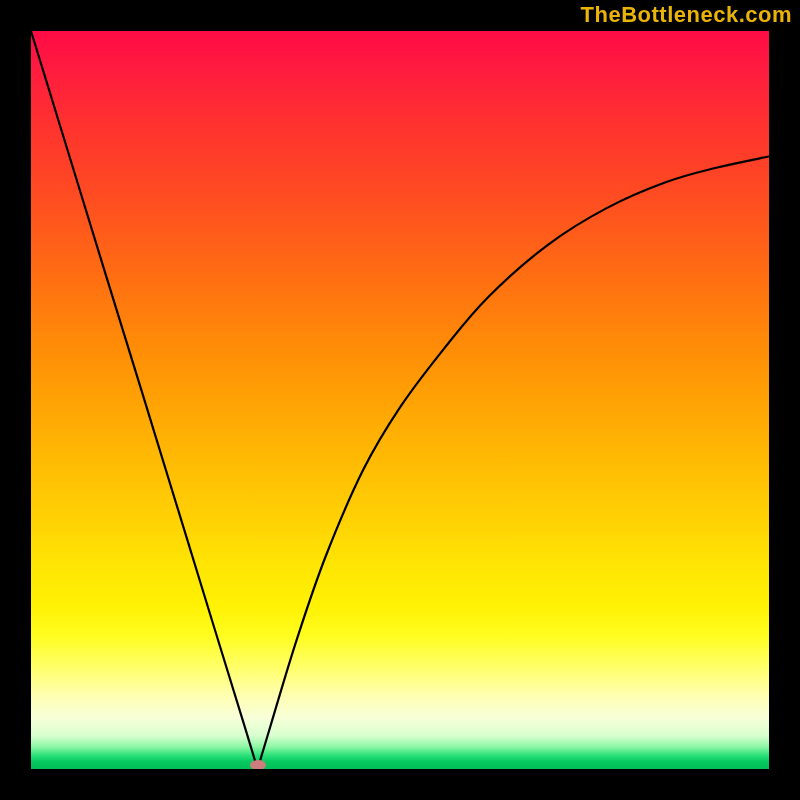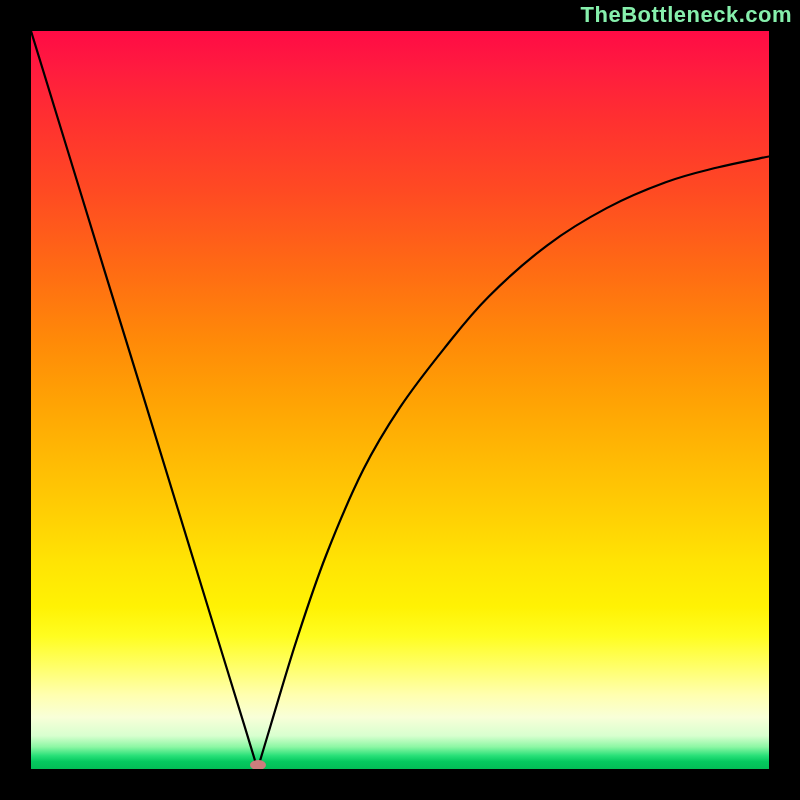--- a/index.html
+++ b/index.html
@@ -14,21 +14,21 @@
   .frame {
     position: relative;
     width: 800px;
     height: 800px;
     background: #000;
   }
   .watermark {
     position: absolute;
     top: 2px;
     right: 8px;
-    color: #86efac;
+    color: #eab308;
     font-size: 22px;
     font-weight: 600;
     letter-spacing: 0.5px;
     z-index: 10;
   }
   .plot-area {
     position: absolute;
     left: 31px;
     top: 31px;
     width: 738px;

